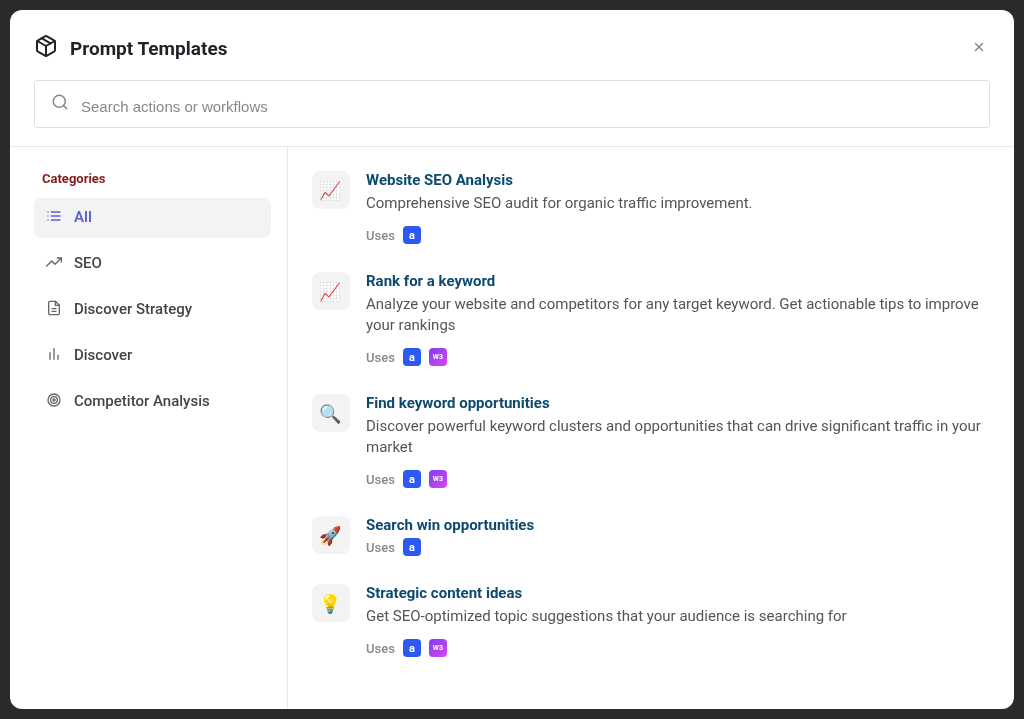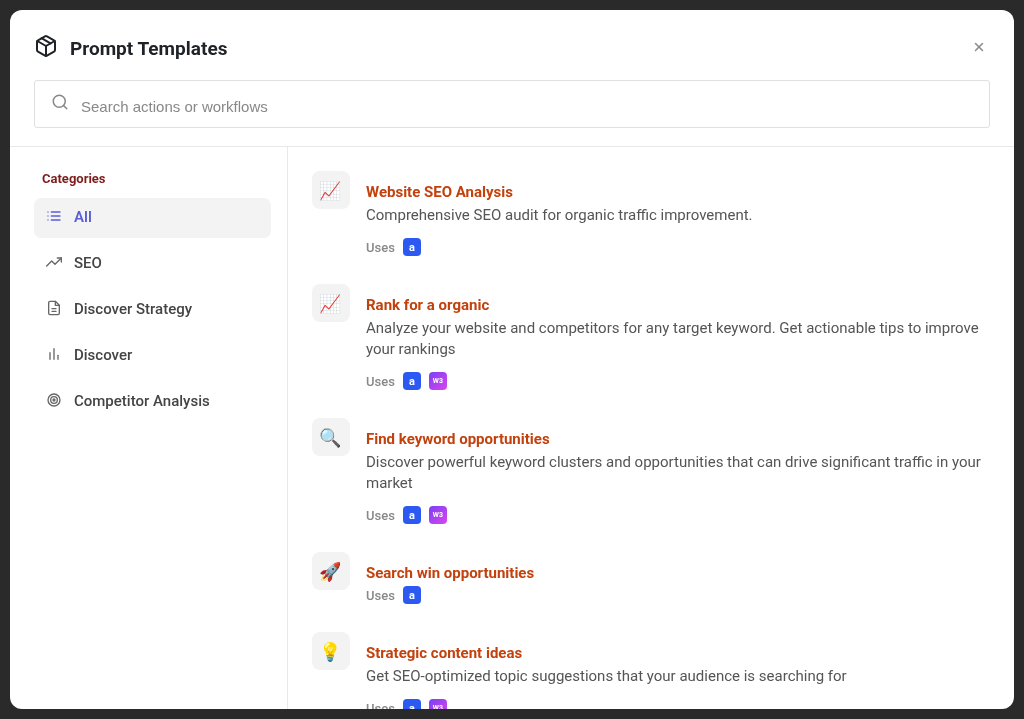--- a/index.html
+++ b/index.html
@@ -153,23 +153,22 @@
       justify-content: center;
       flex-shrink: 0;
       font-size: 18px;
     }
     .template-body {
       flex: 1;
     }
     .template-title {
       font-size: 15px;
       font-weight: 700;
-      color: #c2410c;
+      color: #0c4a6e;
       margin-bottom: 4px;
-      margin-top: 12px;
     }
     .template-desc {
       font-size: 15px;
       color: #555;
       line-height: 1.4;
       margin-bottom: 12px;
     }
     .template-uses-row {
       display: flex;
       align-items: center;
@@ -295,21 +294,21 @@
               <div class="template-desc">Comprehensive SEO audit for organic traffic improvement.</div>
               <div class="template-uses-row">
                 <span class="template-uses-label">Uses</span>
                 <span class="tool-badge tool-a">a</span>
               </div>
             </div>
           </div>
           <div class="template-item">
             <div class="template-icon">📈</div>
             <div class="template-body">
-              <div class="template-title">Rank for a organic</div>
+              <div class="template-title">Rank for a keyword</div>
               <div class="template-desc">Analyze your website and competitors for any target keyword. Get actionable tips to improve your rankings</div>
               <div class="template-uses-row">
                 <span class="template-uses-label">Uses</span>
                 <span class="tool-badge tool-a">a</span>
                 <span class="tool-badge tool-w">W3</span>
               </div>
             </div>
           </div>
           <div class="template-item">
             <div class="template-icon">🔍</div>

